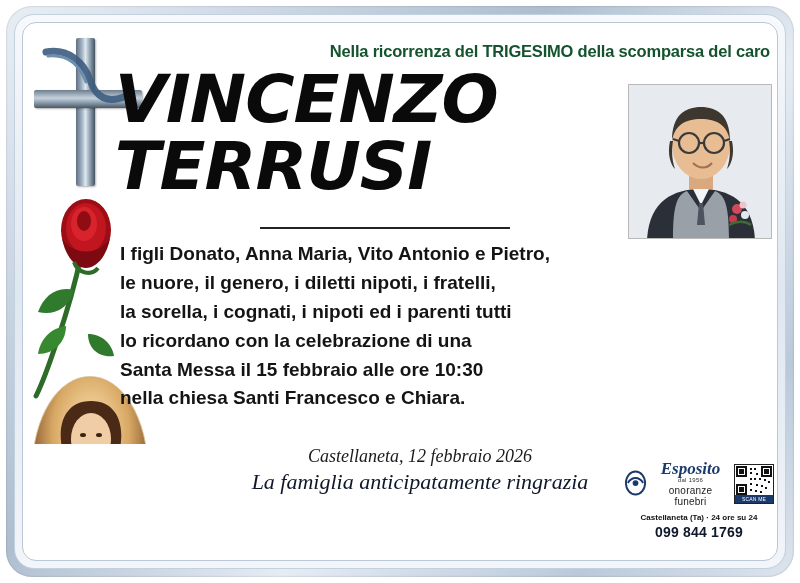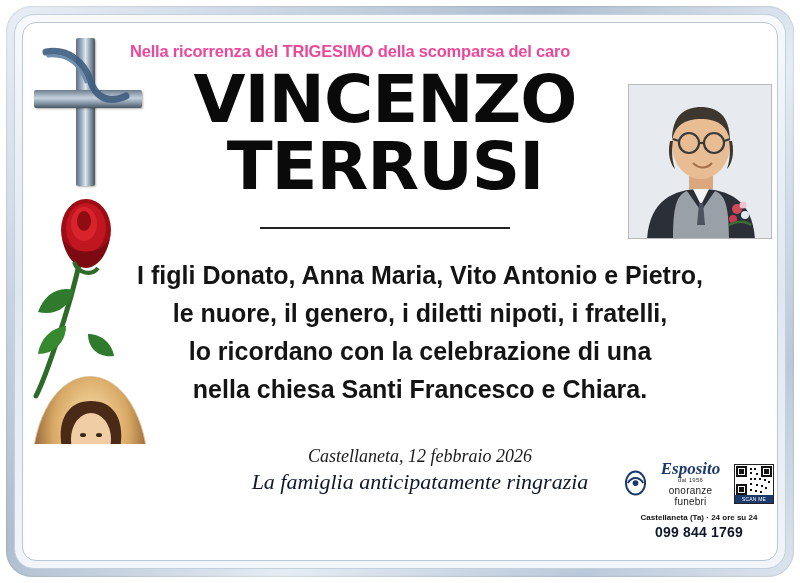--- a/index.html
+++ b/index.html
@@ -102,32 +102,32 @@
   .content {
     position: absolute;
     left: 120px; top: 28px;
     width: 660px; height: 525px;
   }
 
   .headline {
     position: absolute;
     left: 10px; top: 14px;
     width: 640px;
-    text-align: left;
+    text-align: right;
     font-size: 16.5px;
     font-weight: bold;
-    color: #ec4899;
+    color: #14532d;
     letter-spacing: -0.2px;
   }
 
   .name-block {
     position: absolute;
     left: 0px; top: 40px;
     width: 530px;
-    text-align: center;
+    font-style: italic;
   }
   .name-line {
     font-family: "DejaVu Sans", sans-serif;
     font-weight: bold;
     font-size: 66px;
     line-height: 0.98;
     letter-spacing: -1px;
     color: #0a0a0a;
     transform: scaleX(1.02);
   }
@@ -146,24 +146,23 @@
     right: 8px; top: 56px;
     width: 144px; height: 155px;
     border: 1px solid #b9b9b9;
     overflow: hidden;
     background: linear-gradient(180deg, #e9edf1 0%, #dfe5ea 100%);
   }
   .photo .bg { position:absolute; inset:0; background: linear-gradient(180deg,#eef1f4 0%,#e2e7ec 60%,#dbe1e7 100%); }
 
   .body-text {
     position: absolute;
-    left: 0px; top: 228px;
+    left: 0px; top: 212px;
     width: 600px;
-    text-align: center;
-    font-size: 25px;
+    font-size: 19px;
     font-weight: bold;
     color: #141414;
     line-height: 1.52;
   }
 
   .place-date {
     position: absolute;
     left: 0px; top: 418px;
     width: 600px;
     text-align: center;
@@ -356,21 +355,23 @@
         <circle cx="116" cy="130" r="4" fill="#e0eaf0"></circle>
         <circle cx="104" cy="134" r="4" fill="#c83b4c"></circle>
         <circle cx="114" cy="120" r="3.5" fill="#f0c2cc"></circle>
         <path d="M100 140 C 108 136, 116 136, 122 140" fill="none" stroke="#3f6b35" stroke-width="2.5"></path>
       </svg>
     </div>
 
     <div class="body-text">
       <div>I figli Donato, Anna Maria, Vito Antonio e Pietro,</div>
       <div>le nuore, il genero, i diletti nipoti, i fratelli,</div>
+      <div>la sorella, i cognati, i nipoti ed i parenti tutti</div>
       <div>lo ricordano con la celebrazione di una</div>
+      <div>Santa Messa il 15 febbraio alle ore 10:30</div>
       <div>nella chiesa Santi Francesco e Chiara.</div>
     </div>
 
     <div class="place-date">Castellaneta, 12 febbraio 2026</div>
 
     <div class="closing">
       <div>La famiglia anticipatamente ringrazia</div>
     </div>
 
     <div class="agency">

